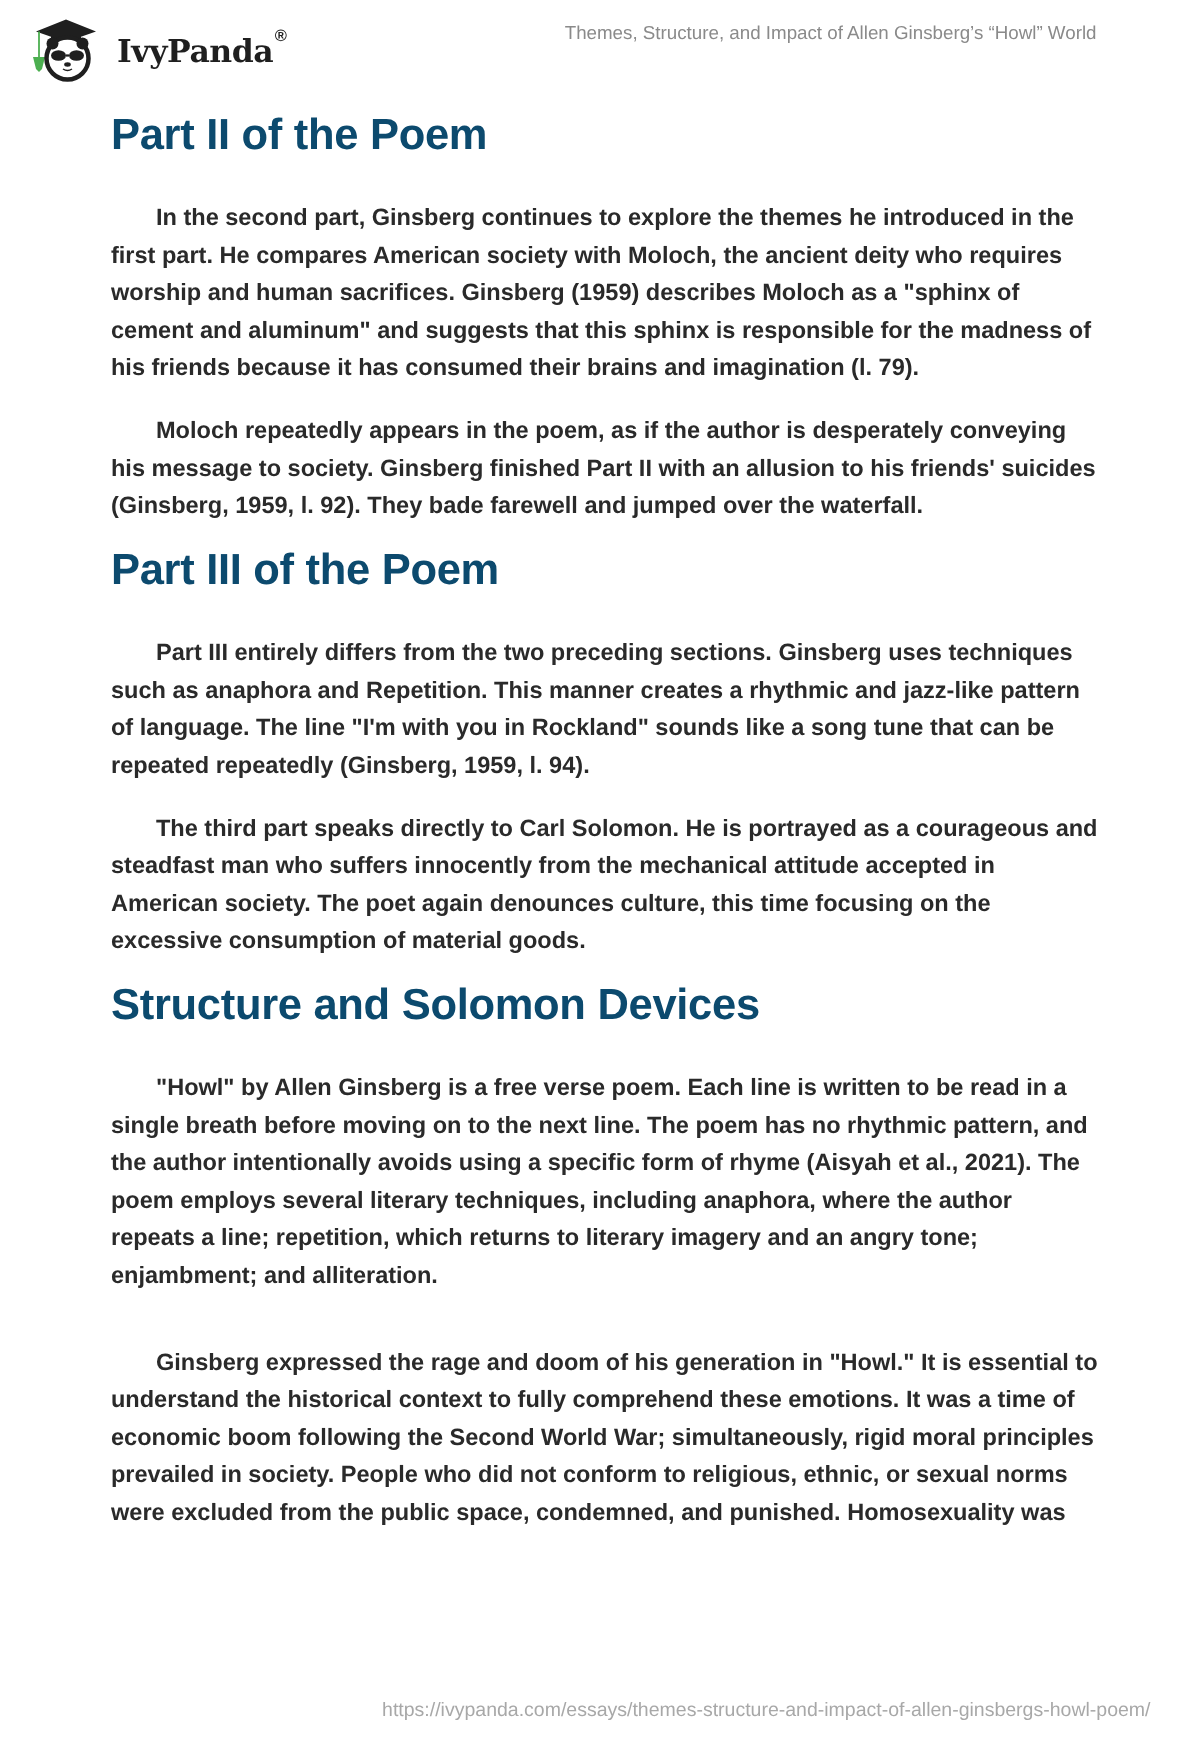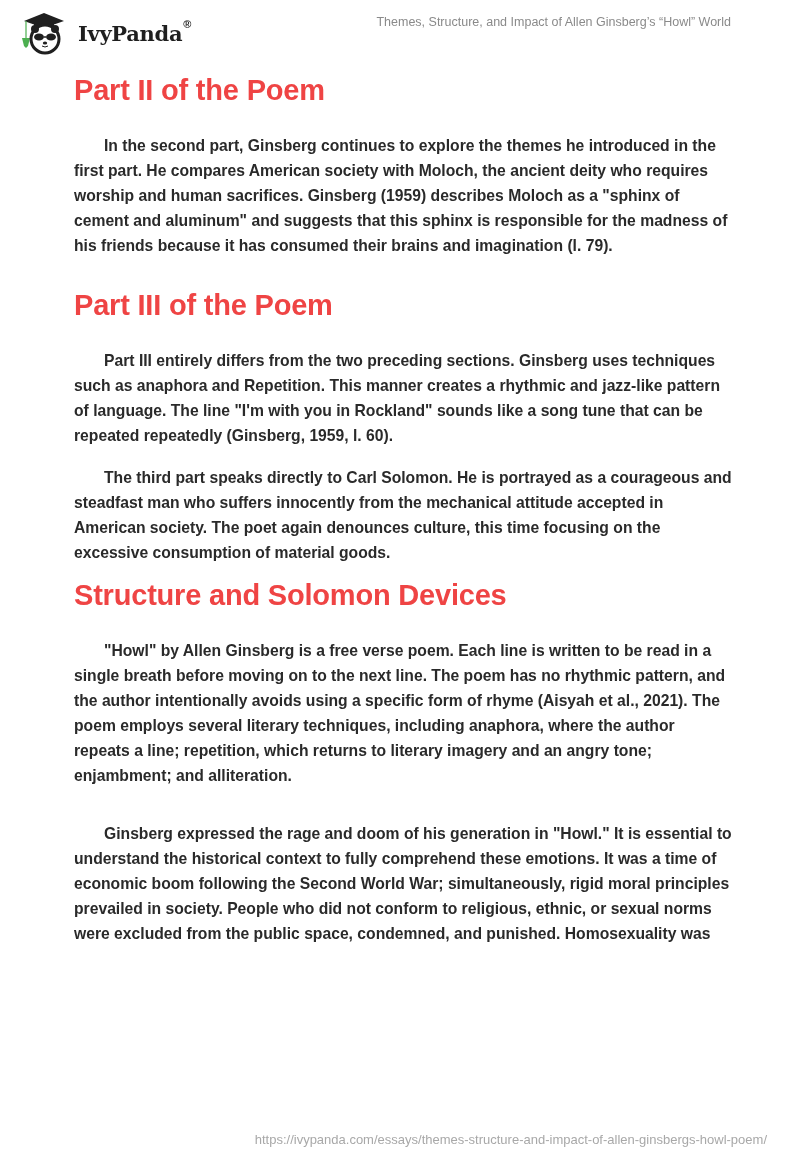--- a/index.html
+++ b/index.html
@@ -67,21 +67,21 @@
       left: 74px;
       top: 70px;
       width: 660px;
     }
     h2 {
       font-family: "Liberation Sans", sans-serif;
       font-weight: bold;
       font-size: 29px;
       line-height: 40px;
       margin: 0;
-      color: #ef4444;
+      color: #0c4a6e;
       letter-spacing: -0.2px;
     }
     p {
       font-size: 15.7px;
       line-height: 25px;
       margin: 0;
       color: #2a2a2a;
       text-indent: 30px;
       font-weight: bold;
     }
@@ -127,28 +127,29 @@
   <div class="doc-title">Themes, Structure, and Impact of Allen Ginsberg’s “Howl” World</div>
 </div>
 
 <main class="content">
 
   <section class="sec">
     <h2>Part II of the Poem</h2>
     <div class="h-gap"></div>
     <p>In the second part, Ginsberg continues to explore the themes he introduced in the first part. He compares American society with Moloch, the ancient deity who requires worship and human sacrifices. Ginsberg (1959) describes Moloch as a "sphinx of cement and aluminum" and suggests that this sphinx is responsible for the madness of his friends because it has consumed their brains and imagination (l. 79).</p>
     <div class="p-gap"></div>
+    <p>Moloch repeatedly appears in the poem, as if the author is desperately conveying his message to society. Ginsberg finished Part II with an allusion to his friends' suicides (Ginsberg, 1959, l. 92). They bade farewell and jumped over the waterfall.</p>
   </section>
 
   <div class="s-gap"></div>
 
   <section class="sec">
     <h2>Part III of the Poem</h2>
     <div class="h-gap"></div>
-    <p>Part III entirely differs from the two preceding sections. Ginsberg uses techniques such as anaphora and Repetition. This manner creates a rhythmic and jazz-like pattern of language. The line "I'm with you in Rockland" sounds like a song tune that can be repeated repeatedly (Ginsberg, 1959, l. 60).</p>
+    <p>Part III entirely differs from the two preceding sections. Ginsberg uses techniques such as anaphora and Repetition. This manner creates a rhythmic and jazz-like pattern of language. The line "I'm with you in Rockland" sounds like a song tune that can be repeated repeatedly (Ginsberg, 1959, l. 94).</p>
     <div class="p-gap"></div>
     <p>The third part speaks directly to Carl Solomon. He is portrayed as a courageous and steadfast man who suffers innocently from the mechanical attitude accepted in American society. The poet again denounces culture, this time focusing on the excessive consumption of material goods.</p>
   </section>
 
   <div class="s-gap"></div>
 
   <section class="sec">
     <h2>Structure and Solomon Devices</h2>
     <div class="h-gap"></div>
     <p>"Howl" by Allen Ginsberg is a free verse poem. Each line is written to be read in a single breath before moving on to the next line. The poem has no rhythmic pattern, and the author intentionally avoids using a specific form of rhyme (Aisyah et al., 2021). The poem employs several literary techniques, including anaphora, where the author repeats a line; repetition, which returns to literary imagery and an angry tone; enjambment; and alliteration.</p>

